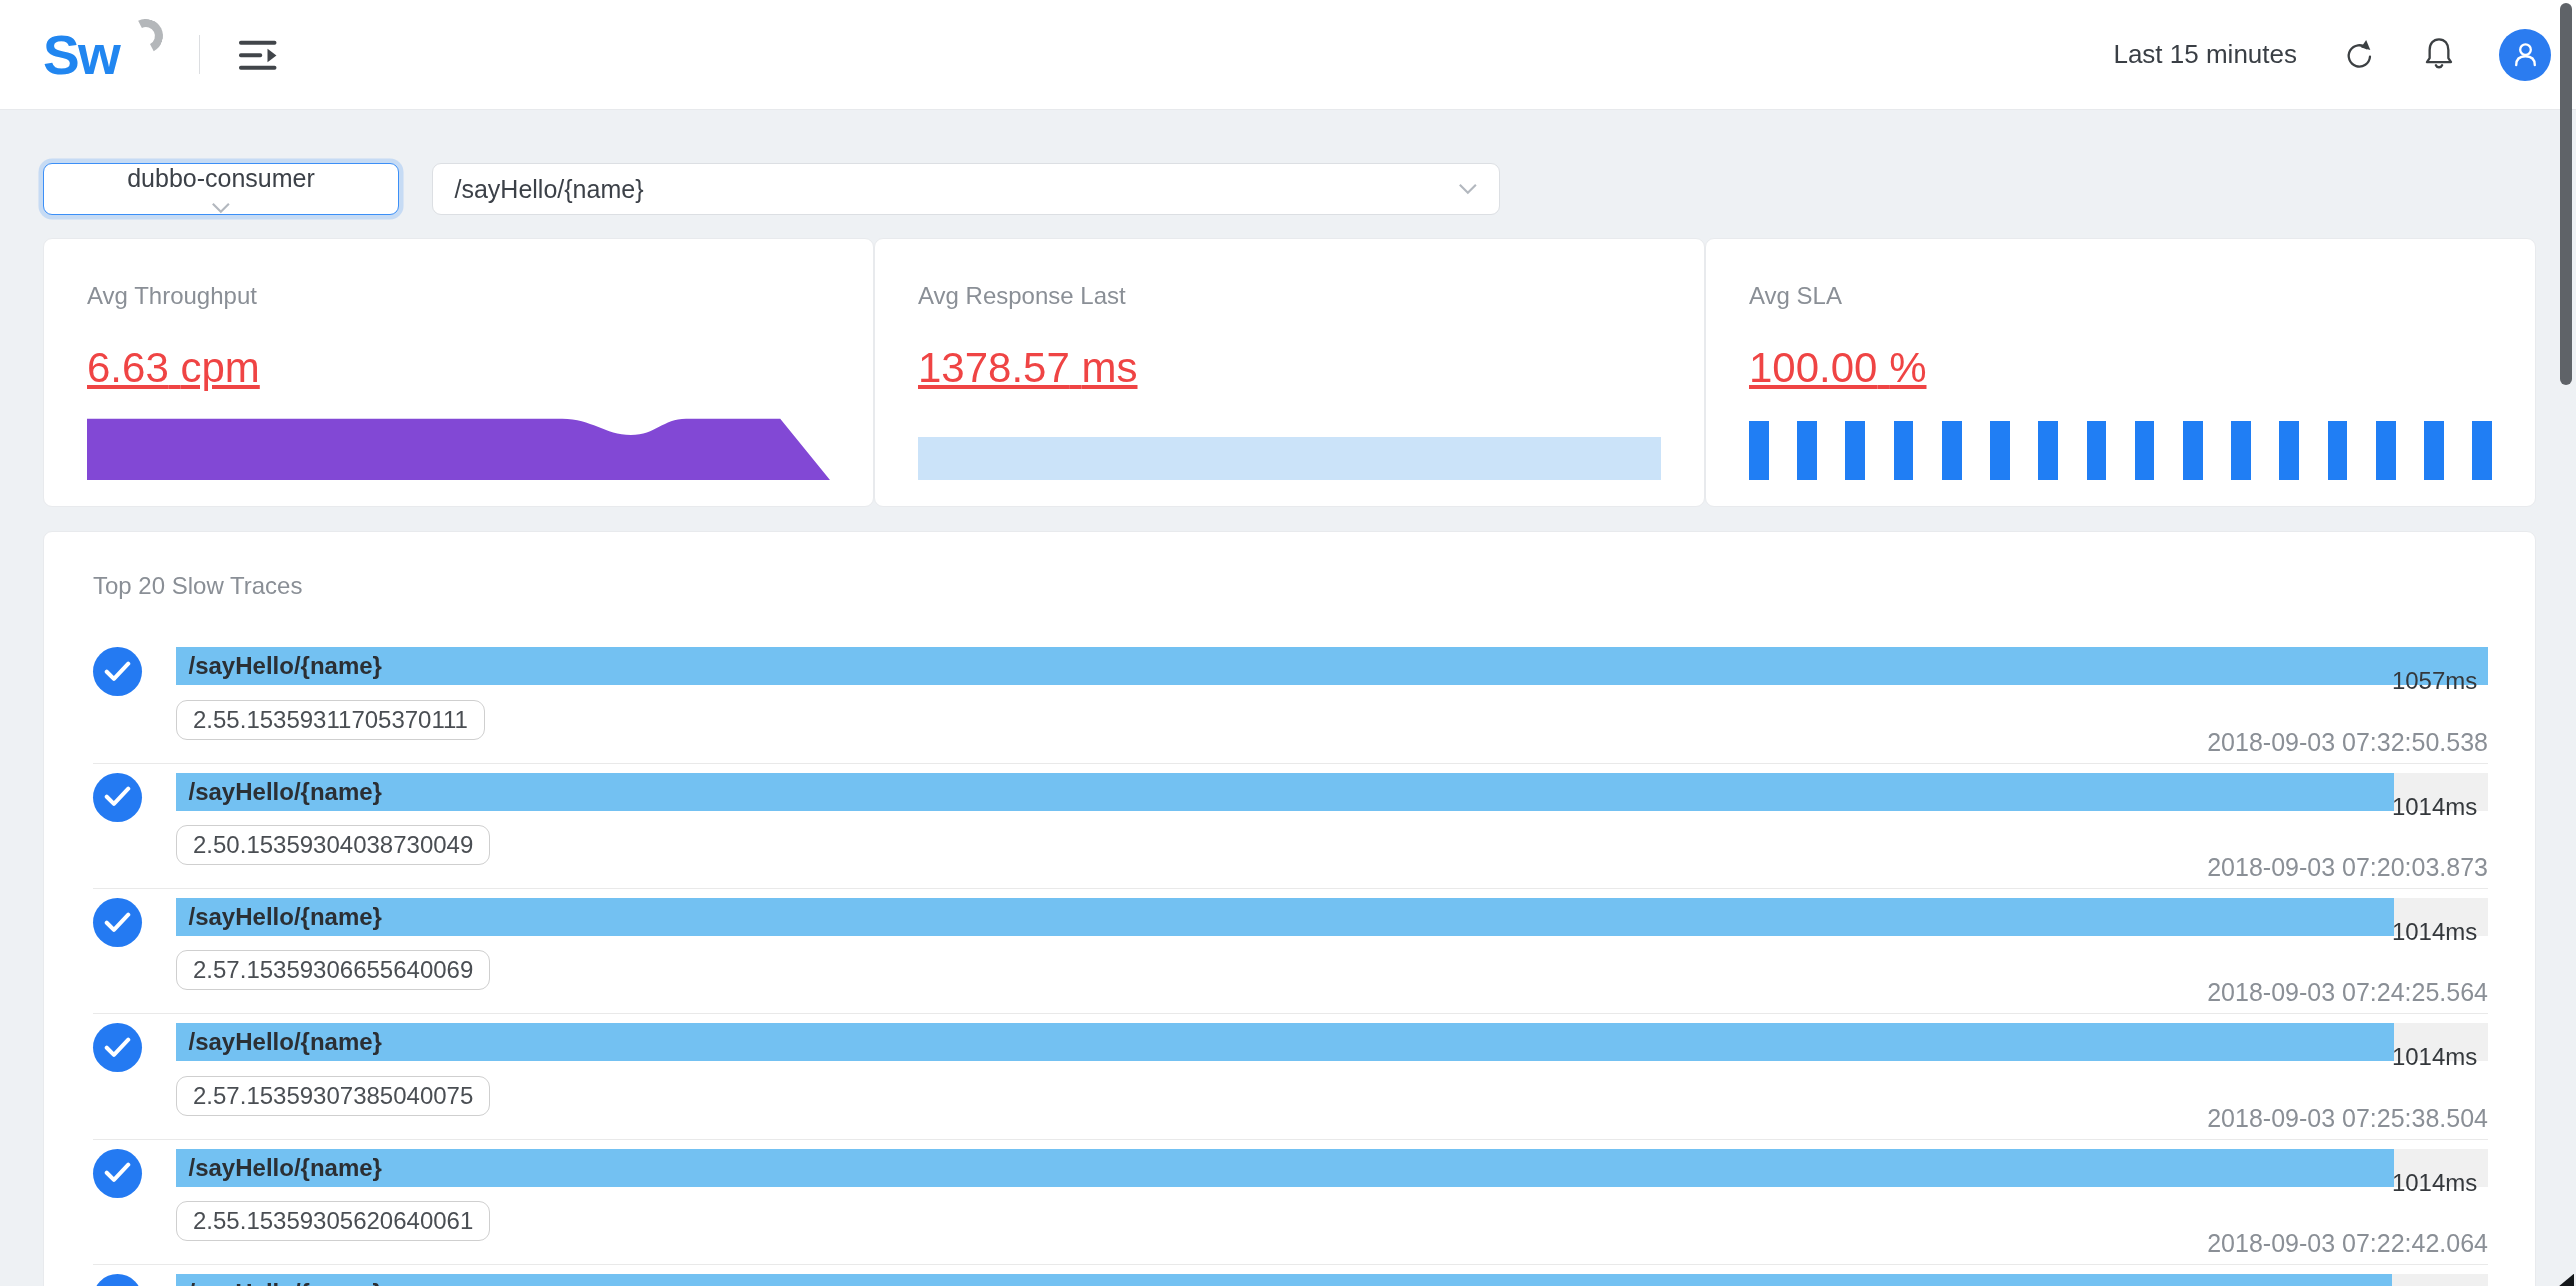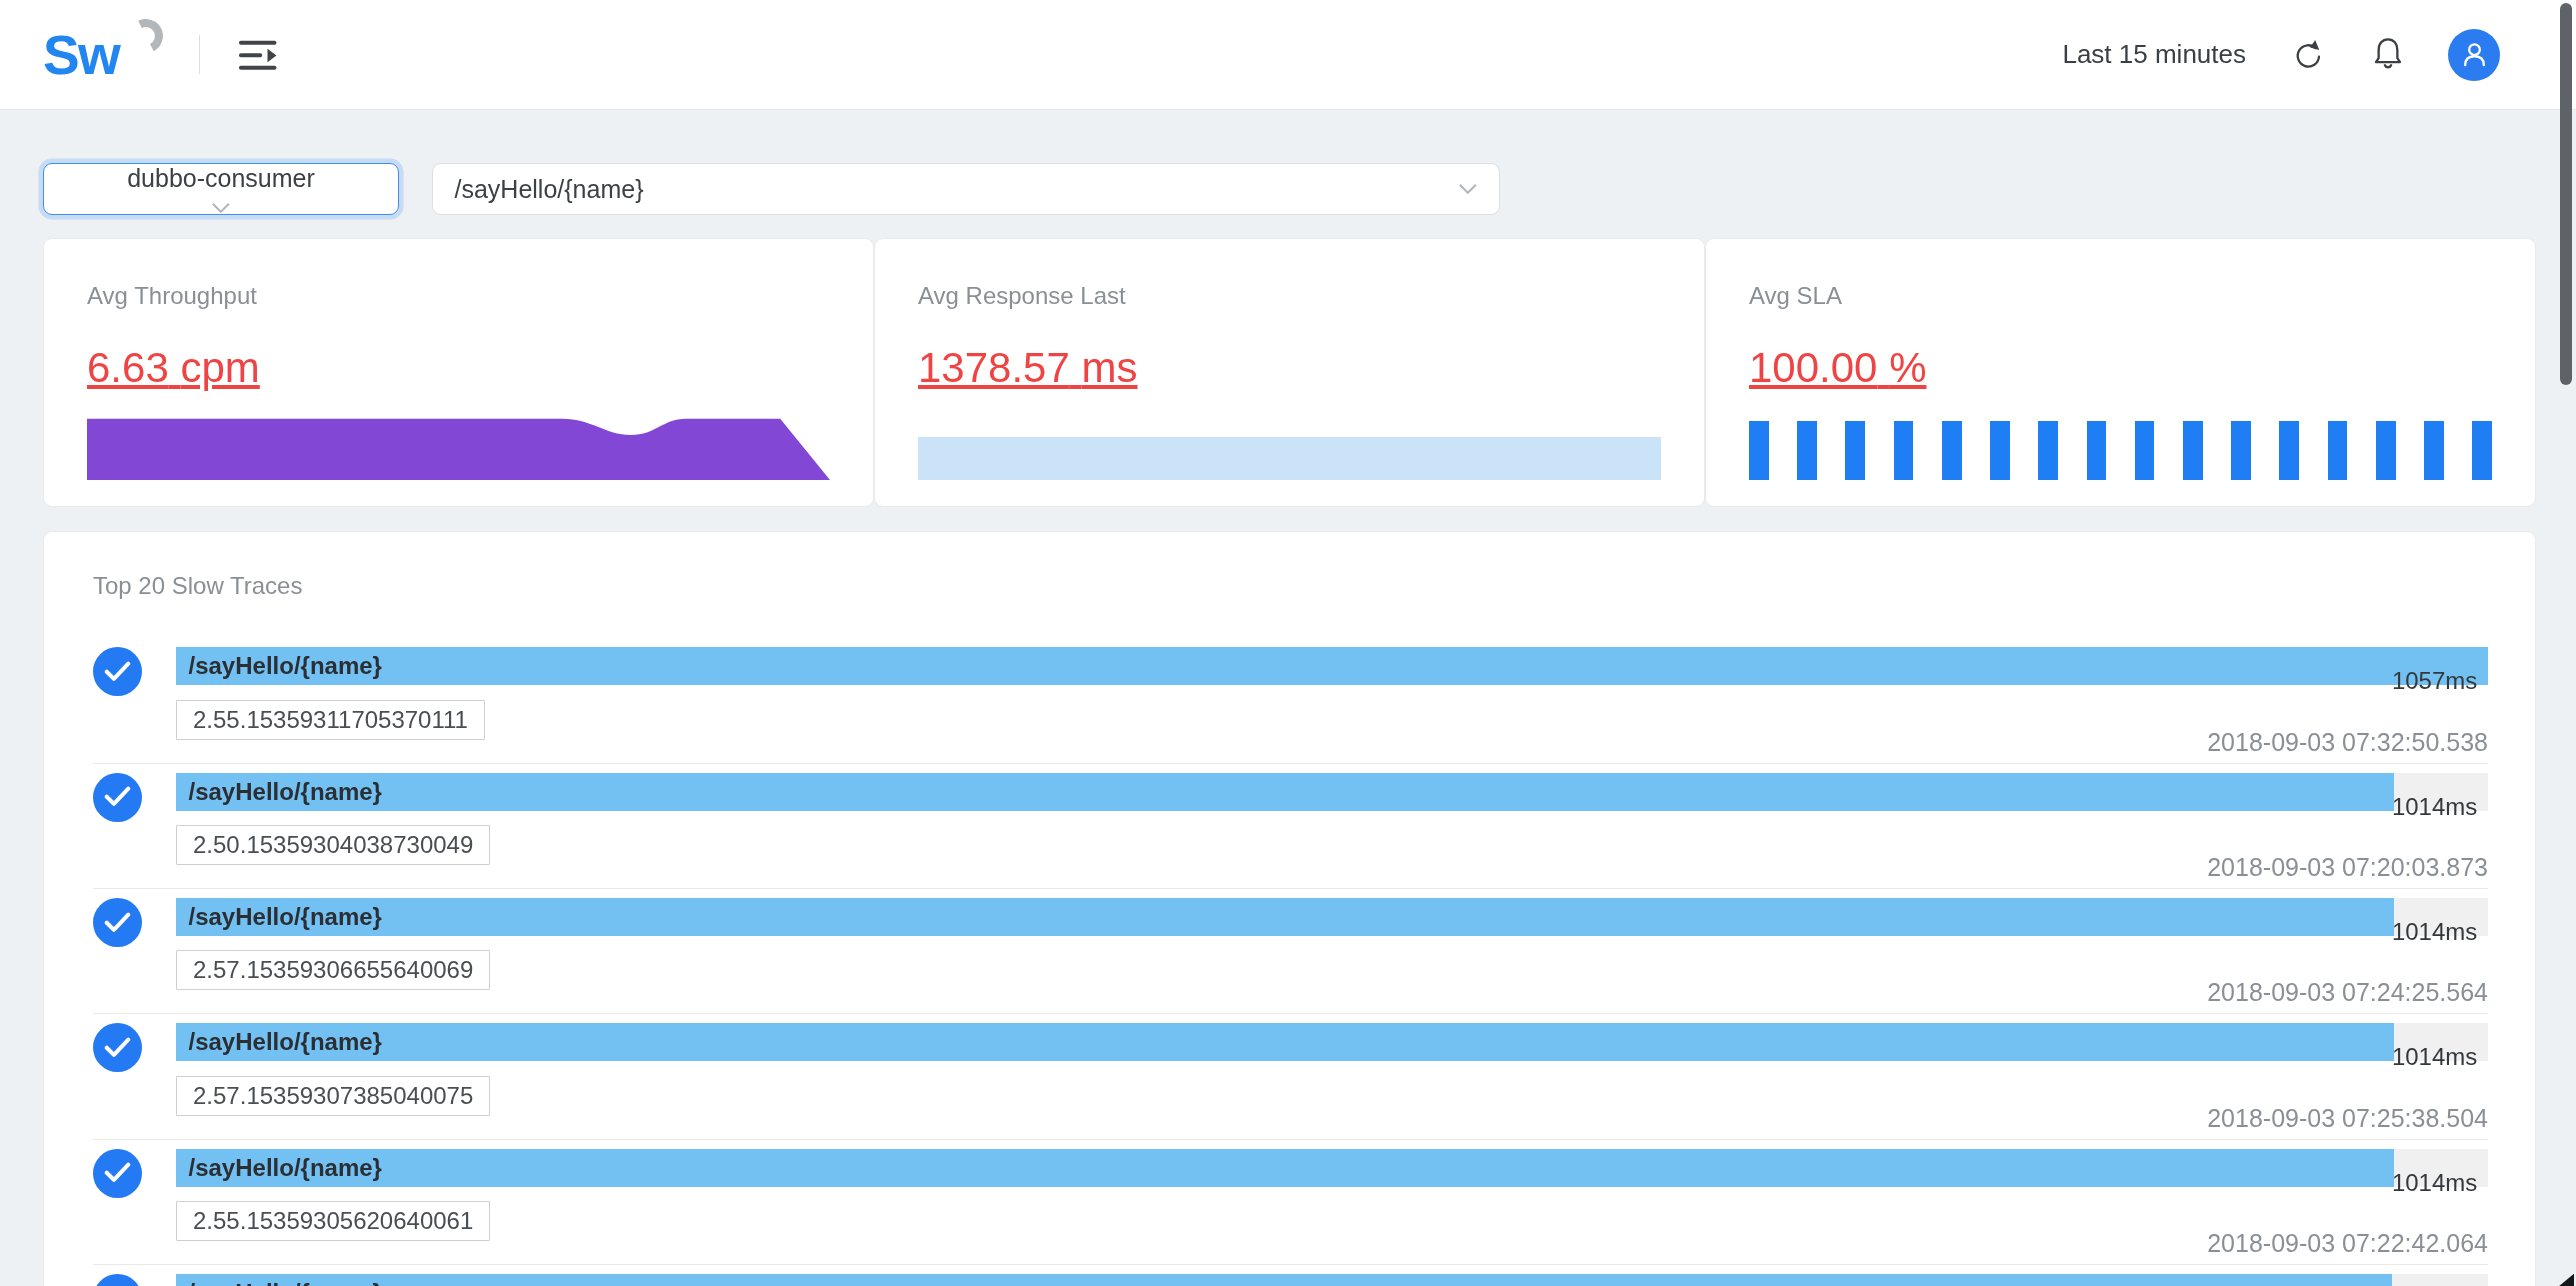--- a/index.html
+++ b/index.html
@@ -7,21 +7,21 @@
   body {
     font-family:"Liberation Sans", sans-serif;
     background:var(--page-bg,#eef1f4);
     color:#33373d;
     position:relative;
   }
 
   
   .header {
     height:110px; background:#ffffff; border-bottom:0.9px solid #e7e9ec;
-    display:flex; align-items:center; padding:0 76px 0 43px;
+    display:flex; align-items:center; padding:0 25px 0 43px;
   }
   .logo-wrap { position:relative; width:143px; height:89px; display:flex; align-items:center; }
   .logo-text { font-size:55px; font-weight:bold; color:var(--brand-blue,#2186f0); letter-spacing:-1.8px; position:relative; z-index:1; }
   .crescent {
     position:absolute; left:86px; top:9px; width:34px; height:34px;
     border:8px solid #b4b7ba; border-radius:50%;
     border-left-color:transparent; border-bottom-color:transparent;
     transform:rotate(18deg); z-index:0;
   }
   .logo-divider { width:1.8px; height:39px; background:#dcdee1; margin:0 39px 0 12.5px; }
@@ -83,21 +83,21 @@
   .trace-name {
     position:absolute; left:12.5px; top:0; line-height:38px; font-size:24px;
     font-weight:600; color:#2b2f34; z-index:1; white-space:nowrap;
   }
   .trace-duration {
     position:absolute; right:10.7px; top:15px; line-height:38px; font-size:24px;
     color:#34383c; z-index:1;
   }
   .trace-meta { display:flex; justify-content:space-between; align-items:center; margin-top:14.3px; height:40px; }
   .trace-id {
-    height:40px; line-height:37px; border:1.3px solid #cfcfcf; border-radius:1px;
+    height:40px; line-height:37px; border:1.3px solid #cfcfcf; border-radius:11px;
     padding:0 16px; font-size:24px; color:#4a4e53; background:#fff;
   }
   .trace-time { font-size:25px; color:var(--muted,#8a8f96);margin-top:45px; }
 
   
   .scroll-thumb {
     position:fixed; right:3.6px; top:2.7px; width:12.5px; height:382px;
     border-radius:6.3px; background:#5f6368;
   }
   .corner-wedge {

